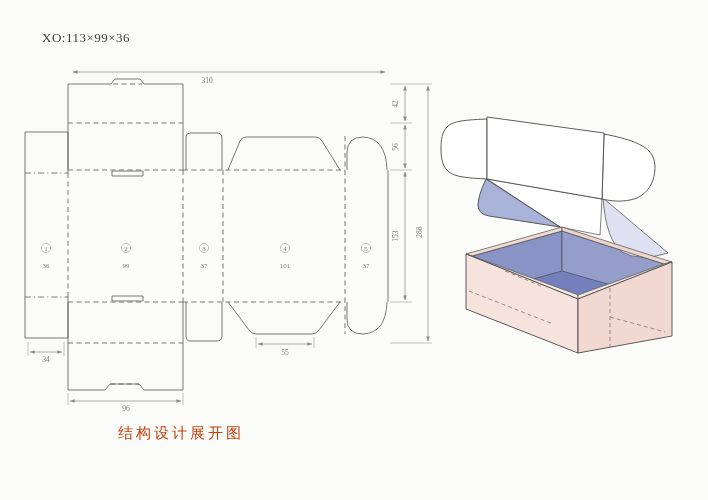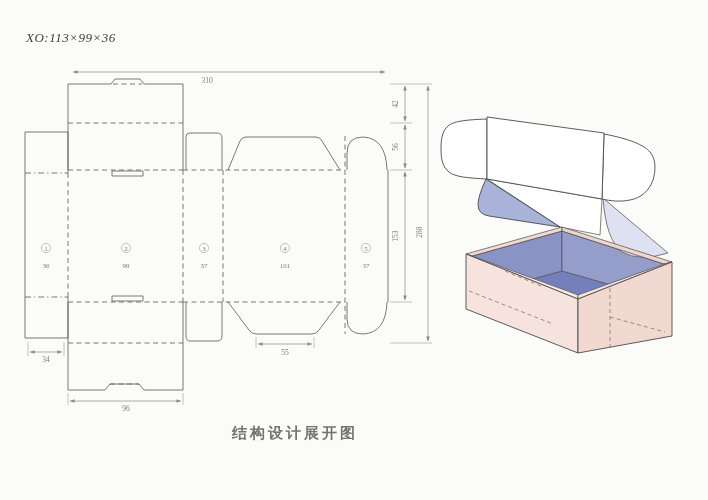--- a/index.html
+++ b/index.html
@@ -1,26 +1,26 @@
 <!DOCTYPE html>
 <html><head>
 <meta charset="utf-8">
 <style>
   html,body{margin:0;padding:0;background:#e9e9e9;}
   #stage{
     position:relative;width:708px;height:500px;background:#fbfbf9;
     overflow:hidden;font-family:"Liberation Serif","DejaVu Serif",serif;
   }
   .title{
-    position:absolute;left:26px;top:30px;font-size:13px;color:#3f3f3f;
-    letter-spacing:0.5px;white-space:nowrap;font-style:italic;
+    position:absolute;left:42px;top:30px;font-size:13px;color:#3f3f3f;
+    letter-spacing:0.5px;white-space:nowrap;
   }
   .caption{
-    position:absolute;top:424px;font-size:15px;color:#737373;
-    letter-spacing:3px;text-align:right;white-space:nowrap;font-weight:bold;
+    position:absolute;top:424px;font-size:15px;color:#c2410c;
+    letter-spacing:3px;text-align:left;white-space:nowrap;
   }
   .caption.left-cap{left:118px;width:240px;}
   .caption.right-cap{left:462px;width:240px;top:426px;font-size:14px;}
   svg{position:absolute;overflow:visible;}
   svg text{font-family:"Liberation Serif","DejaVu Serif",serif;fill:#7d7d7d;}
   .dim-t{font-size:7.5px;}
   .panel-t{font-size:7px;}
   .cut{stroke:#6a6a6a;stroke-width:0.9;fill:none;stroke-linejoin:round;}
   .fold{stroke:#6a6a6a;stroke-width:0.9;fill:none;stroke-dasharray:5,3.5;}
   .folddot{stroke:#6a6a6a;stroke-width:0.9;fill:none;stroke-dasharray:6,3,1.2,3;}

